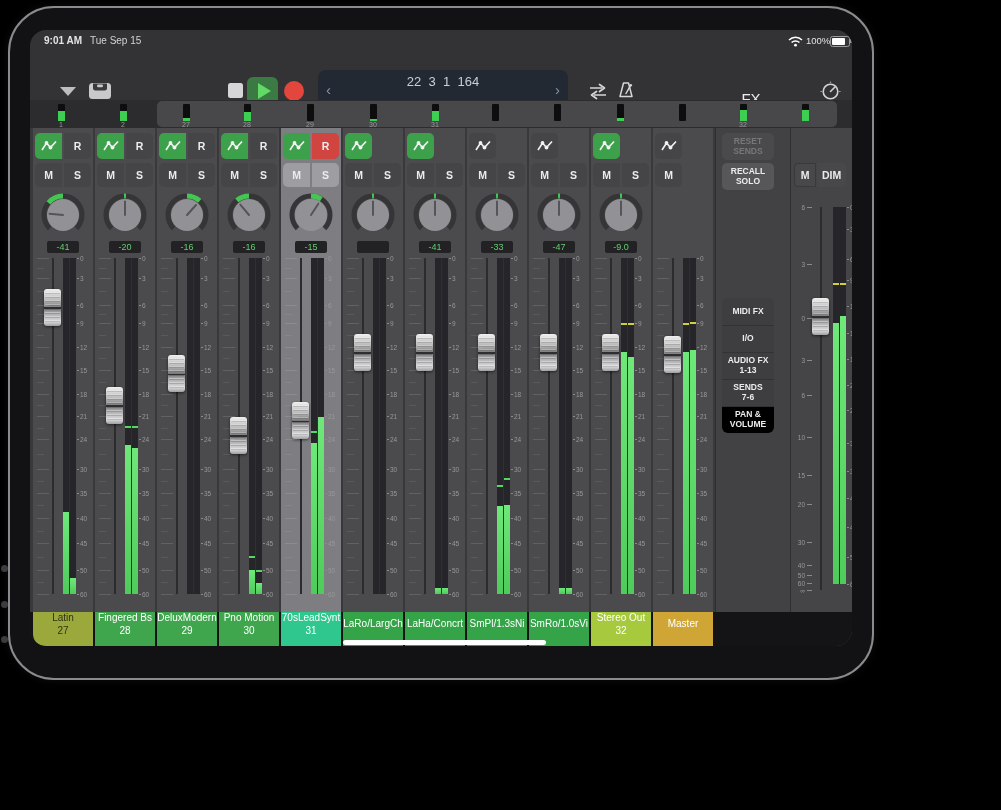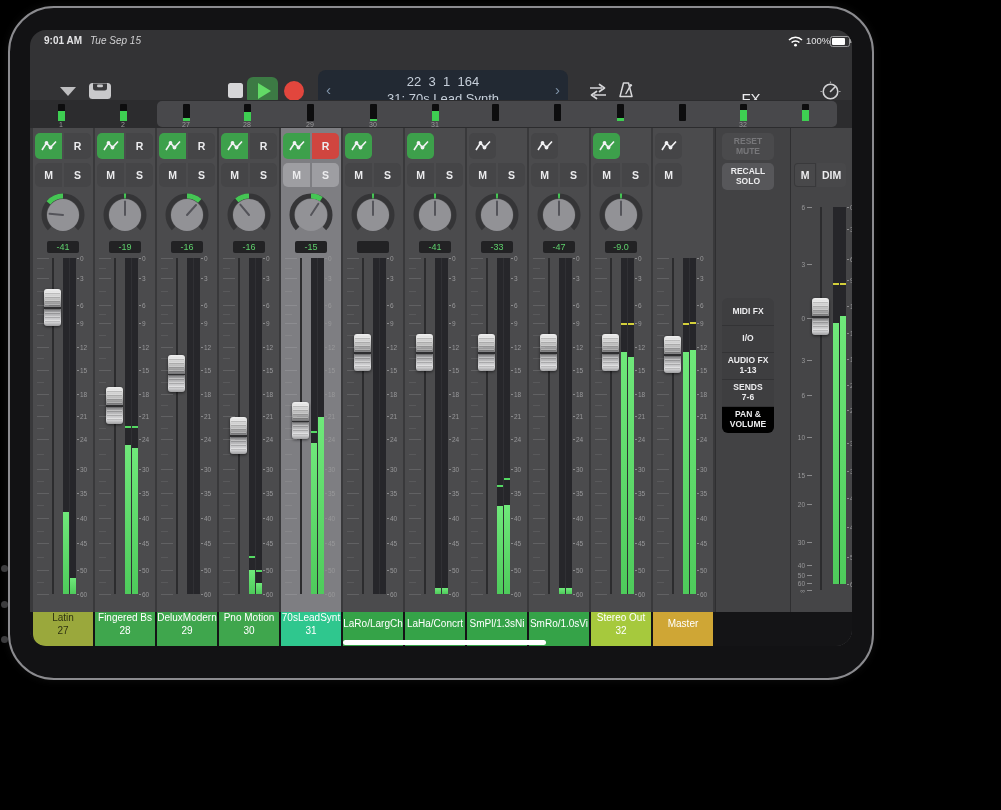--- a/index.html
+++ b/index.html
@@ -7,21 +7,21 @@
   .abs{position:absolute;}
   
   #frame{position:absolute;left:8px;top:6px;width:862px;height:670px;border-radius:46px;
     background:#121214;border:2.5px solid #8b8b8f;box-shadow:0 0 10px rgba(255,255,255,.06);}
   .side-dot{position:absolute;width:7px;height:7px;border-radius:50%;background:#3c3c3e;}
   #screen{position:absolute;left:30px;top:30px;width:822px;height:616px;border-radius:16px;
     background:#333335;overflow:hidden;}
   
   #statusbar{position:absolute;left:0;top:0;width:822px;height:20px;}
   #sb-time{position:absolute;left:14px;top:5px;font-size:10px;font-weight:bold;color:#e4e4e6;}
-  #sb-date{position:absolute;left:60px;top:5px;font-size:10px;color:#d2d2d4;font-style:italic;}
+  #sb-date{position:absolute;left:60px;top:5px;font-size:10px;color:#d2d2d4;}
   #sb-batt-pct{position:absolute;left:776px;top:5px;font-size:9.5px;color:#e4e4e6;}
   #sb-batt{position:absolute;left:800px;top:6px;width:18px;height:9px;border:1px solid #9a9a9c;
     border-radius:2.5px;}
   #sb-batt .fill{position:absolute;left:1px;top:1px;bottom:1px;width:13px;background:#fff;border-radius:1px;}
   #sb-batt .nub{position:absolute;right:-3px;top:2px;width:2px;height:4px;background:#9a9a9c;border-radius:0 1px 1px 0;}
   
   #toolbar{position:absolute;left:0;top:20px;width:822px;height:50px;}
   #chev-down{position:absolute;left:30px;top:37px;width:0;height:0;
     border-left:8px solid transparent;border-right:8px solid transparent;border-top:9px solid #bebec0;}
   #tray-btn{position:absolute;left:58px;top:32px;width:24px;height:18px;}
@@ -148,21 +148,20 @@
       <rect x="9" y="2.6" width="6" height="2.6" rx="1.3" fill="#c9c9cb"></rect>
     </svg>
     <div id="stop-btn"></div>
     <div id="play-btn">
         <div class="tri"></div>
       </div>
     <div id="rec-btn"></div>
     <div id="lcd">
       <span class="chv prev">‹</span>
       <div class="l1">22  3  1  164</div>
-      <div class="l2">31: 70s Lead Synth</div>
       <span class="chv next">›</span>
     </div>
     <svg class="tb-icon" style="left:556px;top:33px;" width="24" height="17" viewBox="0 0 24 17">
       <path d="M4 5 H16" stroke="#d6d6d8" stroke-width="1.7" fill="none"></path>
       <path d="M13.5 1.5 L18.5 5 L13.5 8.5" fill="none" stroke="#d6d6d8" stroke-width="1.7" stroke-linecap="round" stroke-linejoin="round"></path>
       <path d="M20 12 H8" stroke="#d6d6d8" stroke-width="1.7" fill="none"></path>
       <path d="M10.5 8.5 L5.5 12 L10.5 15.5" fill="none" stroke="#d6d6d8" stroke-width="1.7" stroke-linecap="round" stroke-linejoin="round"></path>
     </svg>
     <svg class="tb-icon" style="left:586px;top:31px;" width="20" height="19" viewBox="0 0 20 19">
       <path d="M7.5 2 h5 l3.5 13.5 h-12 z" fill="none" stroke="#d6d6d8" stroke-width="1.5" stroke-linejoin="round"></path>
@@ -327,21 +326,21 @@
     </div>
     <div class="sbtn rbtn">R</div>
     <div class="sbtn ms mbtn">M</div>
     <div class="sbtn ms solo">S</div>
     <svg class="knob" width="46" height="46" viewBox="0 0 46 46">
       <path class="ring" fill="none" stroke="#353537" stroke-width="5" d="M 9.56 36.44 A 19 19 0 1 1 36.44 36.44"></path>
       <path class="parc" fill="none" stroke="#45c654" stroke-width="5" d="M 22.01 4.03 A 19 19 0 0 1 23.99 4.03"></path>
       <circle cx="23" cy="23" r="16" fill="#929296"></circle>
       <line class="pptr" x1="23" y1="23" stroke="#54545a" stroke-width="2" stroke-linecap="round" x2="23.00" y2="9.50"></line>
     </svg>
-    <div class="val">-19</div>
+    <div class="val">-20</div>
     <div class="groove"></div>
     <div class="cap" style="top: 258.668px;"></div>
     <div class="meter">
       <div class="mid"></div>
       <div class="bar l" style="height: 148.8px;"></div>
       <div class="bar r" style="height: 146.2px;"></div>
     <div class="peak green" style="left: 0px; bottom: 166px;"></div>
           <div class="peak green" style="left: 7px; bottom: 166px;"></div>
         </div>
   <div class="ftick" style="top: 129.5px;"></div>
@@ -1168,21 +1167,21 @@
         <div class="mtick" style="top: 441.644px;"></div>
         <div class="mlabel" style="top: 438.644px;">50</div>
         <div class="ftick" style="top: 465.5px;"></div>
         <div class="mtick" style="top: 465.5px;"></div>
         <div class="mlabel" style="top: 462.5px;">60</div>
       </div>
     </div>
 
   <div id="panel">
     <div class="pbtn" id="reset-mute" style="white-space: pre-line;">RESET
-MUTE</div>
+SENDS</div>
     <div class="pbtn" id="recall-solo" style="white-space: pre-line;">RECALL
 SOLO</div>
     <div id="panel-group">
         <div class="gbtn">MIDI FX</div>
         <div class="gbtn">I/O</div>
         <div class="gbtn">AUDIO FX
 1-13</div>
         <div class="gbtn">SENDS
 7-6</div>
         <div class="gbtn selected">PAN &amp;

